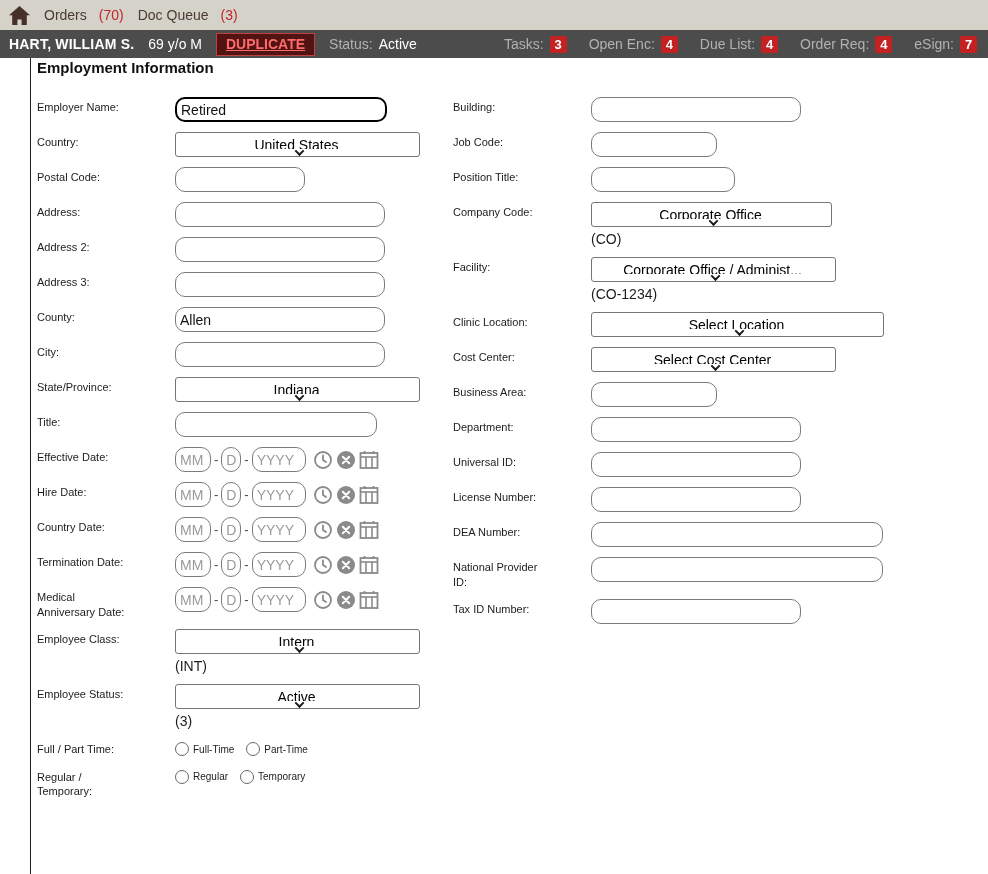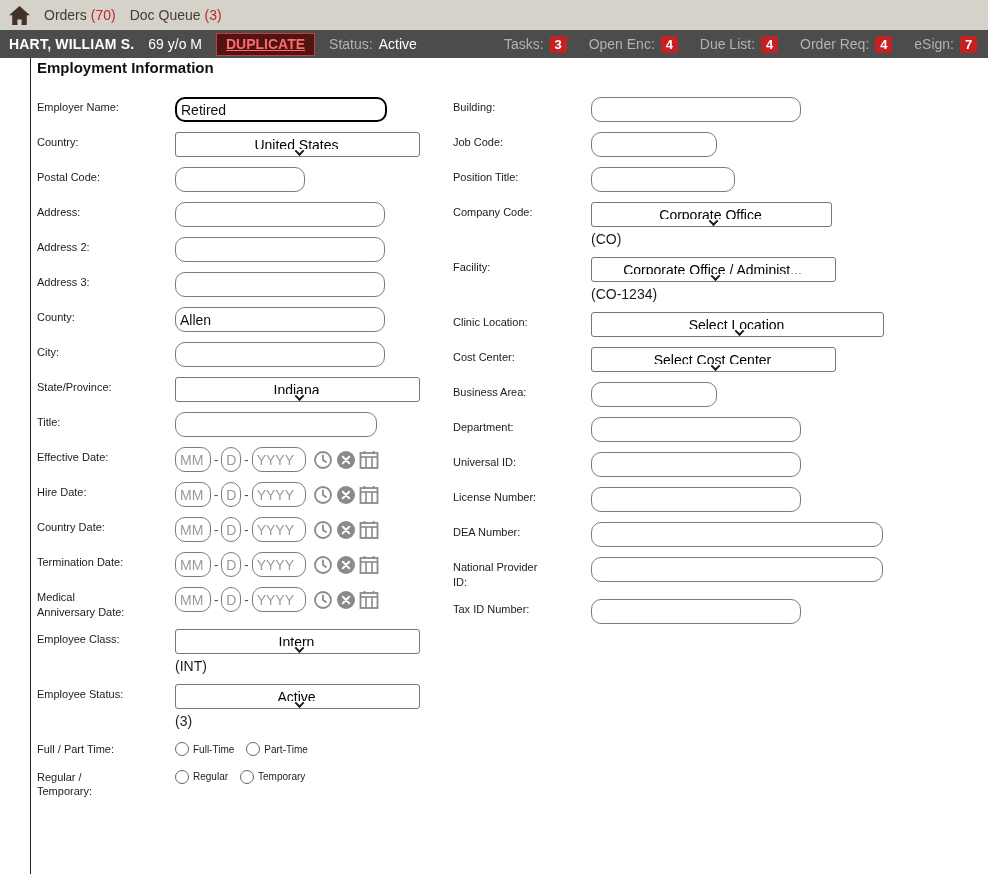--- a/index.html
+++ b/index.html
@@ -3,21 +3,21 @@
 <meta charset="utf-8">
 <style>
   * { margin:0; padding:0; box-sizing:border-box; }
   html,body { width:988px; height:874px; overflow:hidden; background:#fff;
     font-family:"Liberation Sans", sans-serif; }
 
   
   .topbar { height:30px; background:#d5d2ca; display:flex; align-items:center;
     padding:0 9px; gap:14px; }
   .home-btn { display:flex; align-items:center; cursor:pointer; }
-  .top-link { font-size:14px; display:flex; gap:4px; cursor:pointer; }
+  .top-link { font-size:14px; display:flex; gap:12px; cursor:pointer; }
   .top-link .lk { color:#4a3b32; }
   .top-link .ct { color:#c1272d; }
 
   
   .patientbar { height:28px; background:#4c4c4c; display:flex; align-items:center;
     padding:0 9px 0 9px; color:#fff; font-size:14px; gap:14px; white-space:nowrap; }
   .pname { font-weight:bold; letter-spacing:.2px; }
   .dup-btn { background:#521313; border:1px solid #c04040; color:#ff6a6a;
     font-weight:bold; text-decoration:underline; padding:2px 9px 3px; cursor:pointer; }
   .grp { display:flex; align-items:center; gap:6px; }

